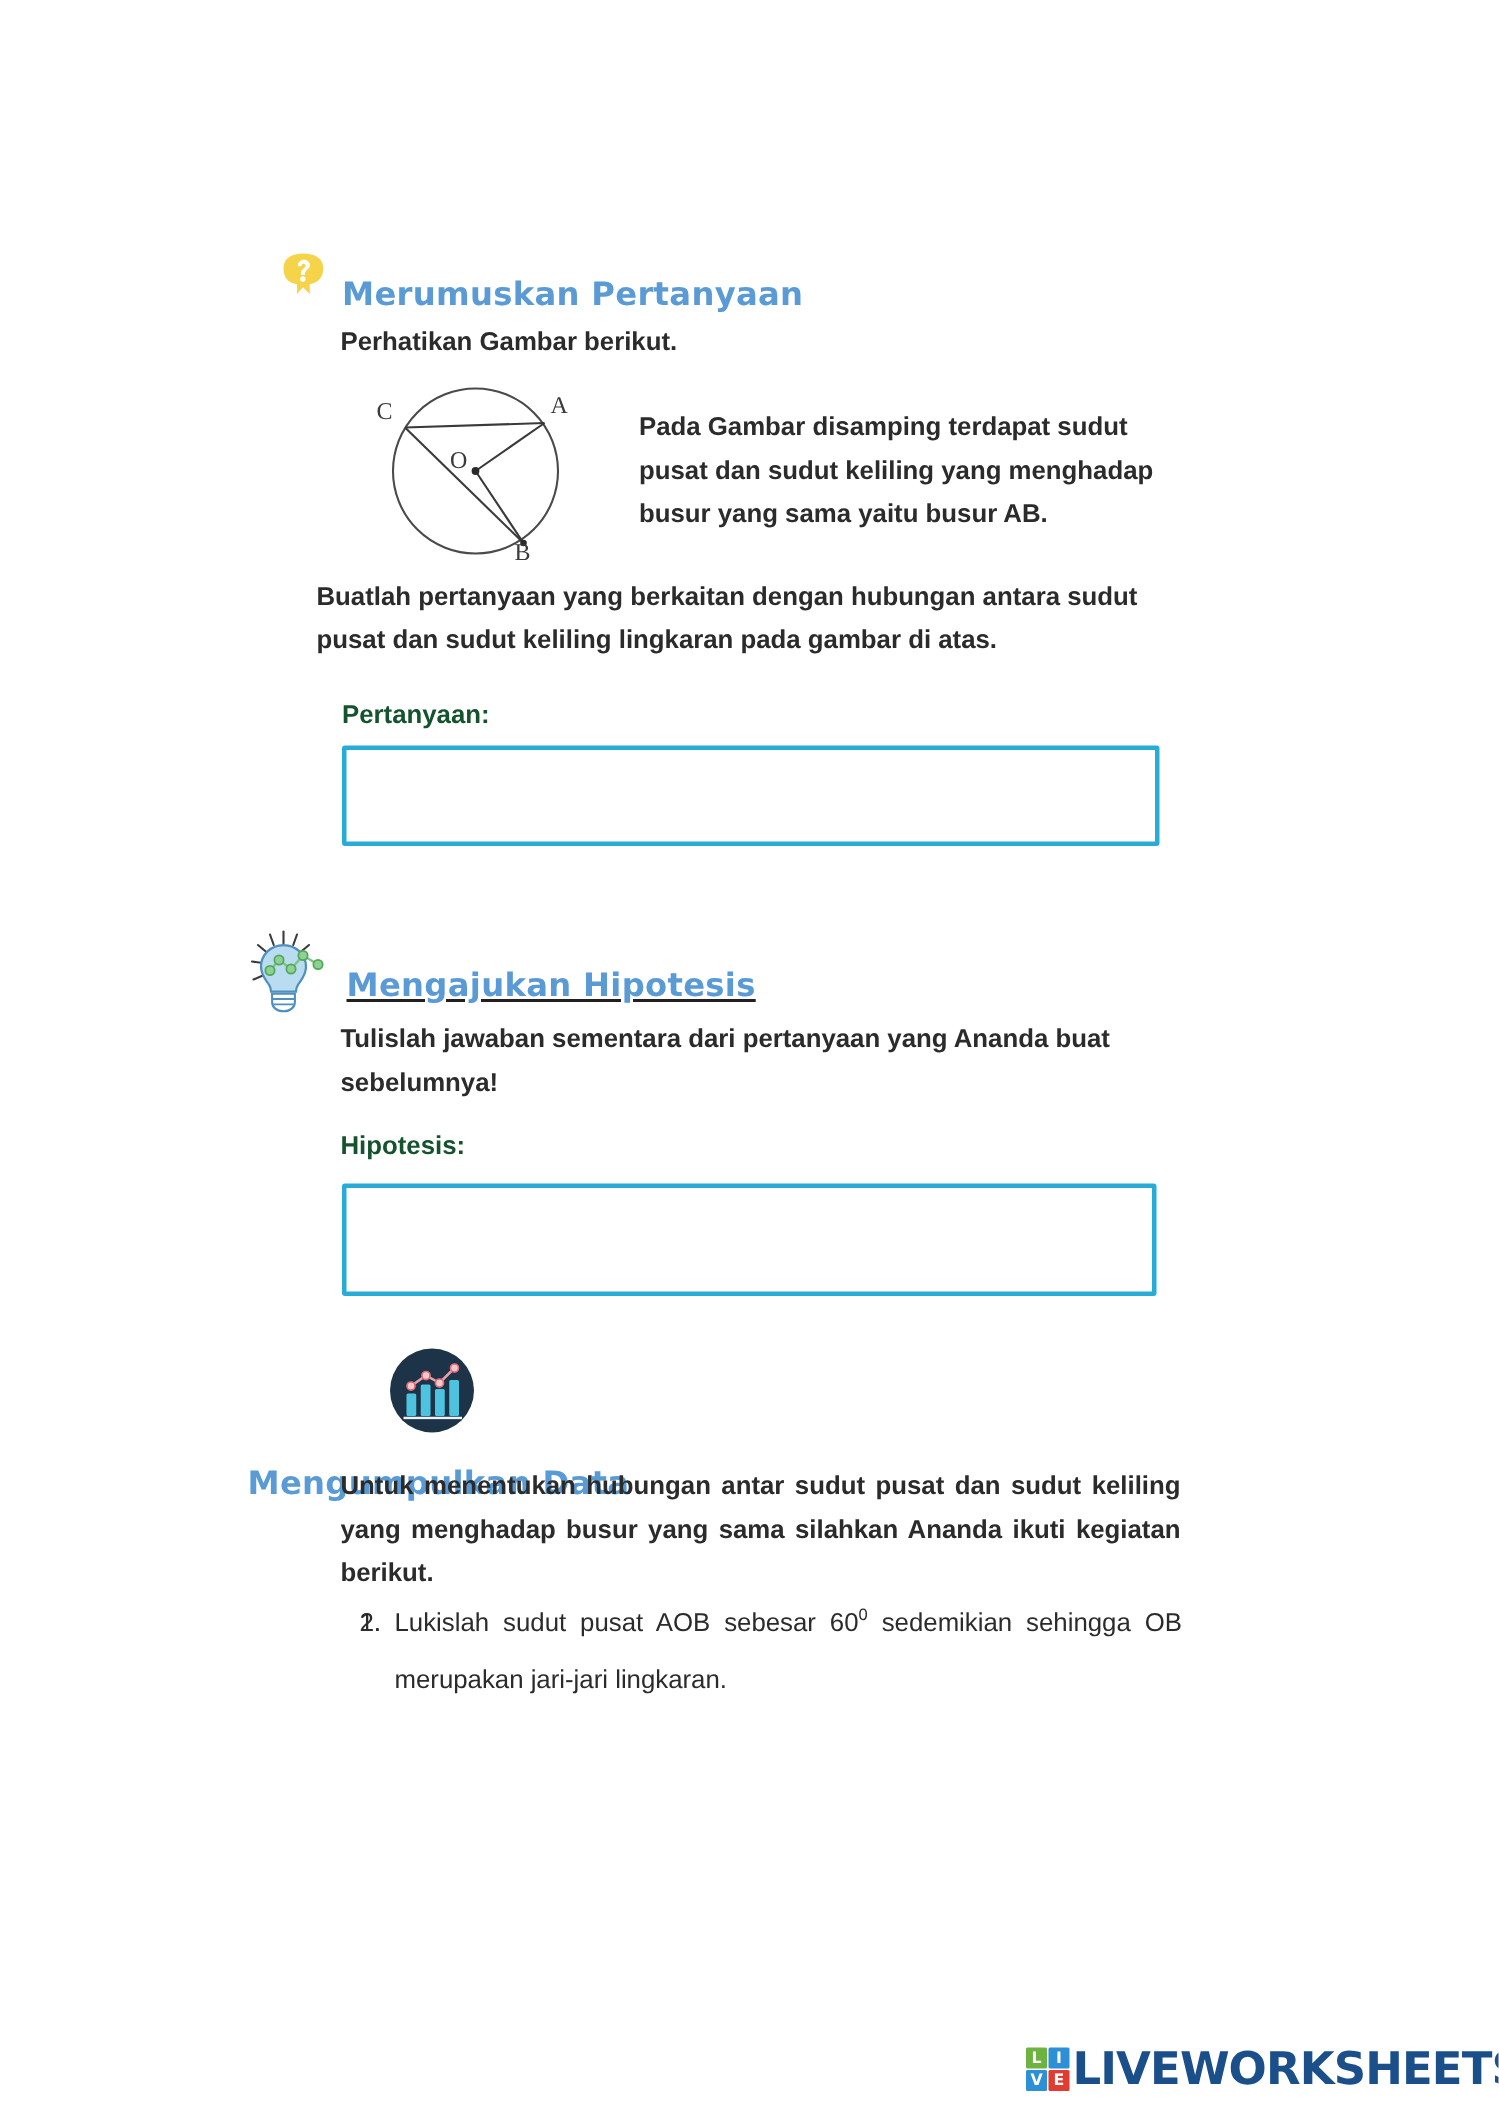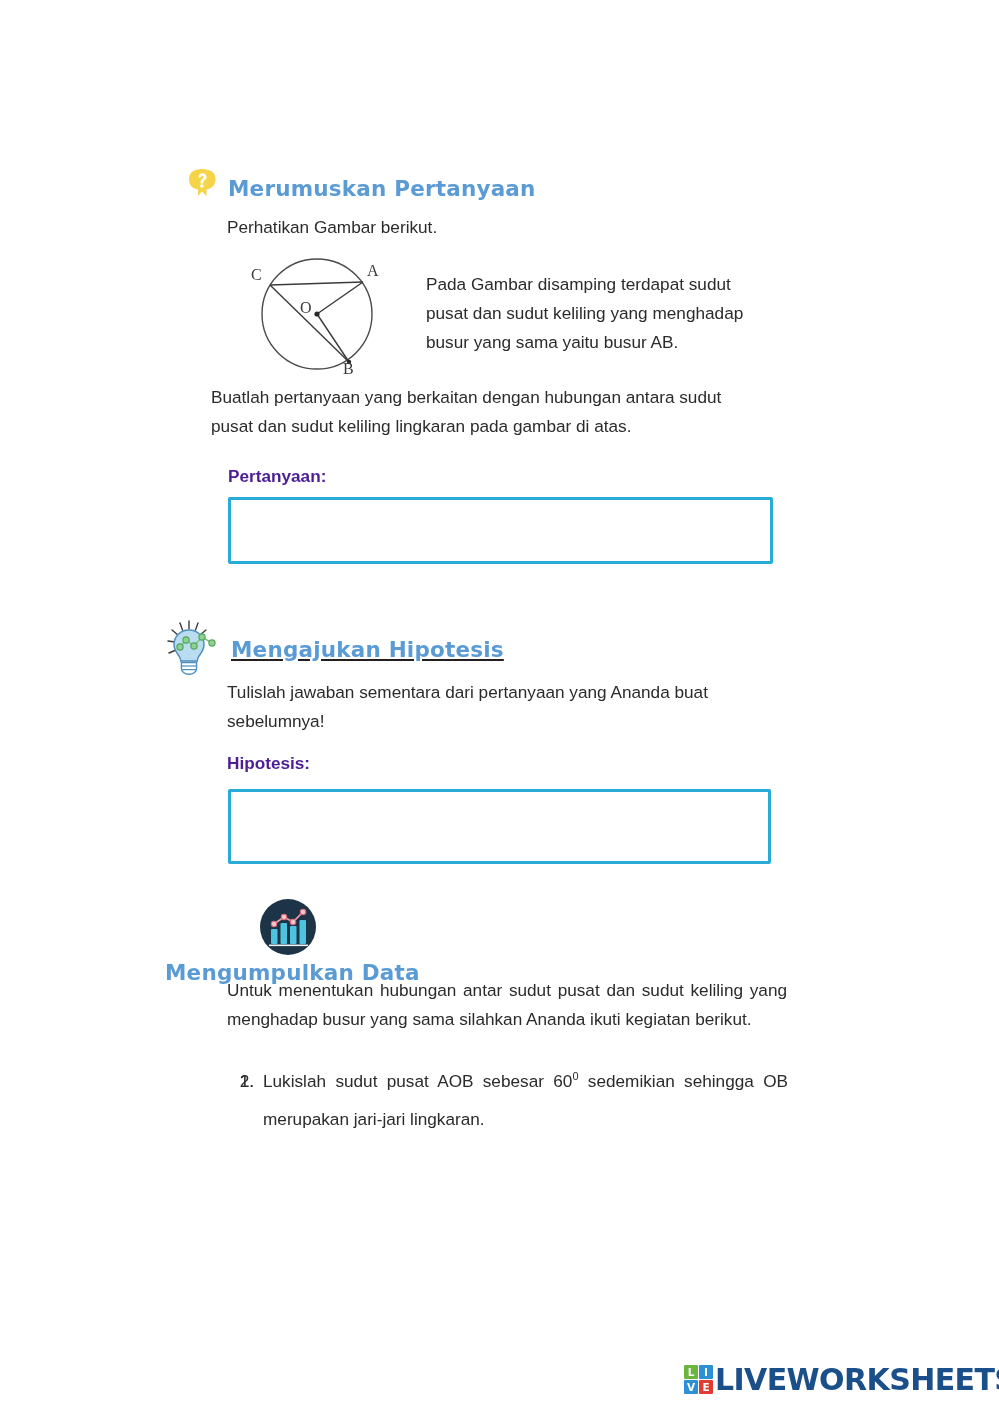--- a/index.html
+++ b/index.html
@@ -31,43 +31,45 @@
     display: flex;
     align-items: center;
   }
   .section-title {
     font-family: "DejaVu Sans", sans-serif;
     font-weight: bold;
     font-size: 21.5px;
     letter-spacing: 0.2px;
     color: #5a9bd5;
     white-space: nowrap;
+    margin-top: 16px;
   }
 
   .icon-box {
     position: relative;
     flex: 0 0 auto;
     display: block;
   }
 
   
   .body-text {
     position: absolute;
     font-family: "Liberation Sans", sans-serif;
     font-size: 17.2px;
     line-height: 29px;
     color: #2b2b2b;
+    font-weight: bold;
   }
   .body-text.justify { text-align: justify; }
   .label-bold {
     position: absolute;
     font-family: "Liberation Sans", sans-serif;
     font-weight: bold;
     font-size: 17.2px;
-    color: #4c1d95;
+    color: #14532d;
   }
 
   
   .answer-box {
     position: absolute;
     background: #ffffff;
     border: 3px solid #29abd8;
     border-radius: 2px;
   }
 

